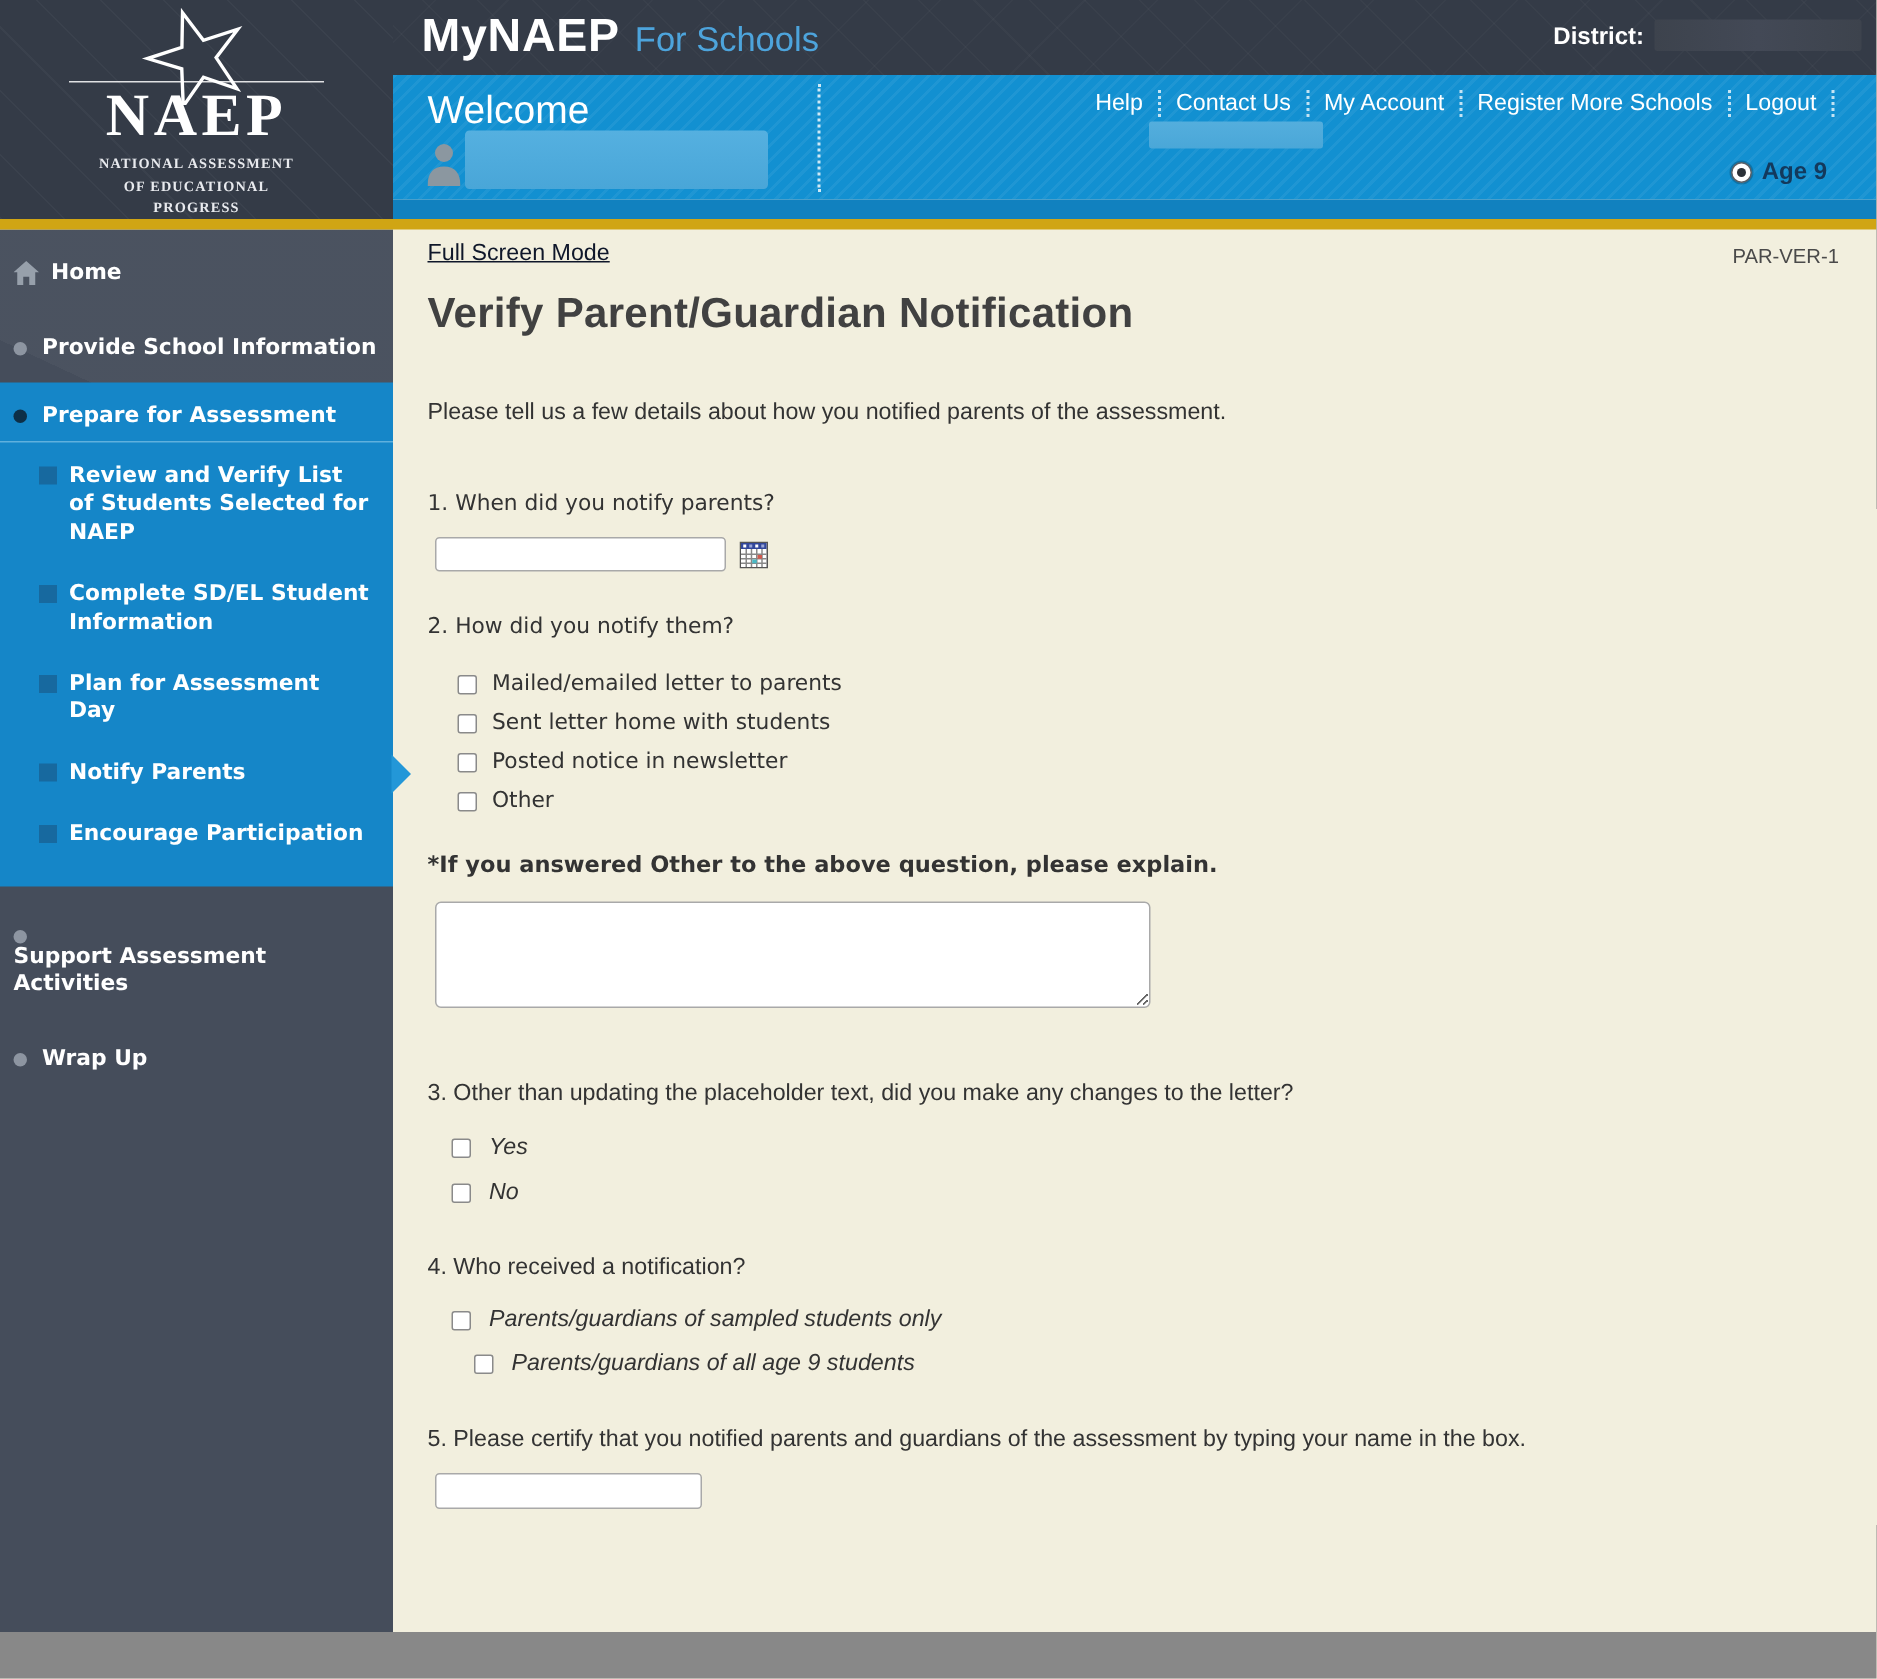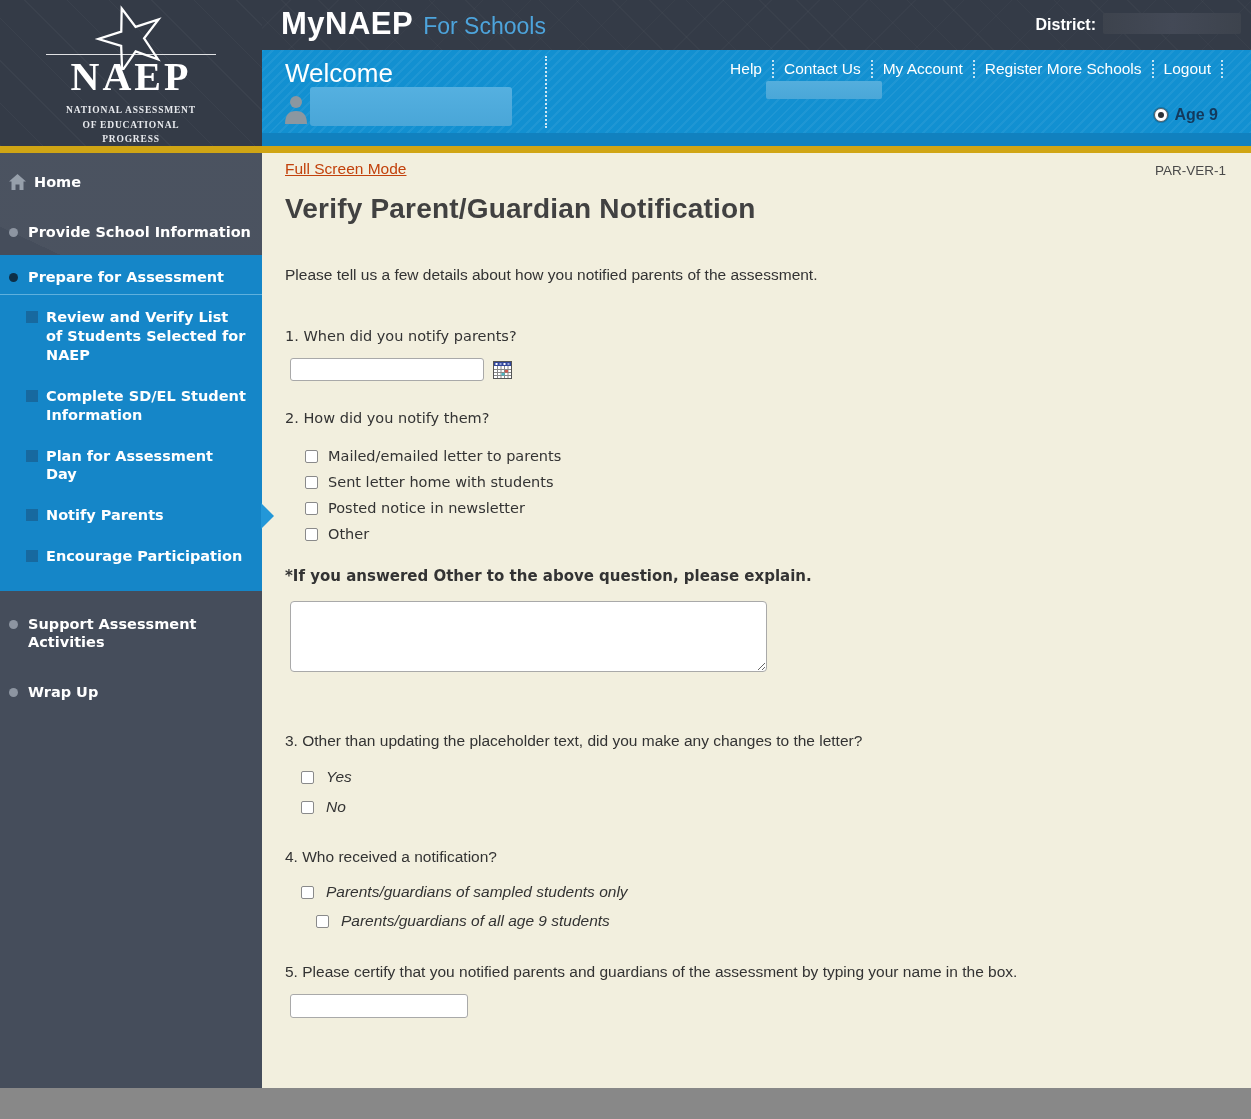--- a/index.html
+++ b/index.html
@@ -76,41 +76,41 @@
   .section-divider { border-bottom:1px solid #5fb0dd; margin:0 0 2px 0; }
   .sub-item { position:relative; display:flex; align-items:flex-start; padding:11px 14px 11px 26px; cursor:pointer; }
   .sub-item .sq { width:12px; height:12px; background:#17699f; margin:3px 8px 0 0; flex-shrink:0; }
   .sub-item .label { color:#ffffff; font-size:14.5px; font-weight:bold; line-height:1.3; max-width:200px; }
   .current-arrow { position:absolute; right:-12px; top:50%; margin-top:-13px; width:0; height:0;
     border-top:13px solid transparent; border-bottom:13px solid transparent; border-left:13px solid #2397d8; }
 
   
   .main { position:relative; flex:1; background:#f2efde; padding:5px 25px 0 23px; }
   .fsm-row { display:flex; justify-content:space-between; align-items:flex-start; margin-top:2px; }
-  .fsm-link { font-family:"Liberation Sans",sans-serif; font-size:15.5px; color:#c2410c; text-decoration:underline; }
+  .fsm-link { font-family:"Liberation Sans",sans-serif; font-size:15.5px; color:#0f172a; text-decoration:underline; }
   .page-code { font-family:"Liberation Sans",sans-serif; font-size:13.5px; color:#4a4a4a; margin-top:3px; }
   .page-title { font-family:"Liberation Sans",sans-serif; font-size:28px; color:#414141; margin-top:15px; letter-spacing:.2px; }
   .intro { font-family:"Liberation Sans",sans-serif; font-size:15.5px; color:#333333; margin-top:41px; }
 
   .q-label-v { font-size:14.5px; color:#333333; }  
   .q-label-s { font-family:"Liberation Sans",sans-serif; font-size:15.5px; color:#333333; } 
   .q1 { margin-top:44px; }
   .date-row { margin-top:14px; margin-left:5px; display:flex; align-items:center; }
   .date-input { width:194px; height:23px; border:1px solid #a9a9a9; border-radius:3px; background:#ffffff; padding:0 6px; font-size:13px; }
   .cal-btn { margin-left:9px; cursor:pointer; line-height:0; }
   .q2 { margin-top:29px; }
   .cb-row { display:flex; align-items:center; margin-top:10px; margin-left:20px; }
   .cb-row.first { margin-top:22px; }
   .cb { width:13px; height:13px; background:#ffffff; border:1px solid #8a8a8a; border-radius:2px; flex-shrink:0; cursor:pointer; }
   .cb-row .opt-v { font-size:14.5px; color:#333333; margin-left:10px; }
   .cb-row .opt-s { font-family:"Liberation Sans",sans-serif; font-size:15.5px; color:#333333; margin-left:12px;font-style:italic; }
   .other-note { margin-top:25px; font-size:15px; font-weight:bold; color:#333333; }
   .explain-ta { display:block; margin-top:16px; margin-left:5px; width:477px; height:71px;
     border:1px solid #a9a9a9; border-radius:4px; background:#ffffff; resize:both; font-family:"DejaVu Sans",sans-serif; font-size:13px; padding:4px 6px; }
-  .q3 { margin-top:60px; }
+  .q3 { margin-top:48px; }
   .yn-row { display:flex; align-items:center; margin-left:16px; }
   .q4 { margin-top:32px; }
   .q5 { margin-top:33px; }
   .certify-input { margin-top:13px; margin-left:5px; width:178px; height:24px; border:1px solid #a9a9a9; border-radius:3px; background:#ffffff; padding:0 6px; font-size:13px; display:block; }
 
   .btn-row { margin-top:88px; margin-left:248px; display:flex; gap:26px; }
   .pill-btn {
     min-width:100px; height:30px; border-radius:16px; border:3px solid #d2d4d7;
     font-family:"Liberation Sans",sans-serif; font-size:16px; color:#ffffff; cursor:pointer;
     background:linear-gradient(180deg,#4d9cda,#2173b8);
@@ -220,21 +220,21 @@
           <span class="sq"></span>
           <span class="label">Notify Parents</span>
           <span class="current-arrow"></span>
         </div>
         <div class="sub-item">
           <span class="sq"></span>
           <span class="label">Encourage Participation</span>
         </div>
       </div>
 
-      <div class="nav-item" style="margin-top:4px;">
+      <div class="nav-item" style="margin-top:4px;flex-direction:column;">
         <span class="bullet"></span>
         <span class="label">Support Assessment Activities</span>
       </div>
       <div class="nav-item">
         <span class="bullet"></span>
         <span class="label">Wrap Up</span>
       </div>
     </nav>
 
     <main class="main">

